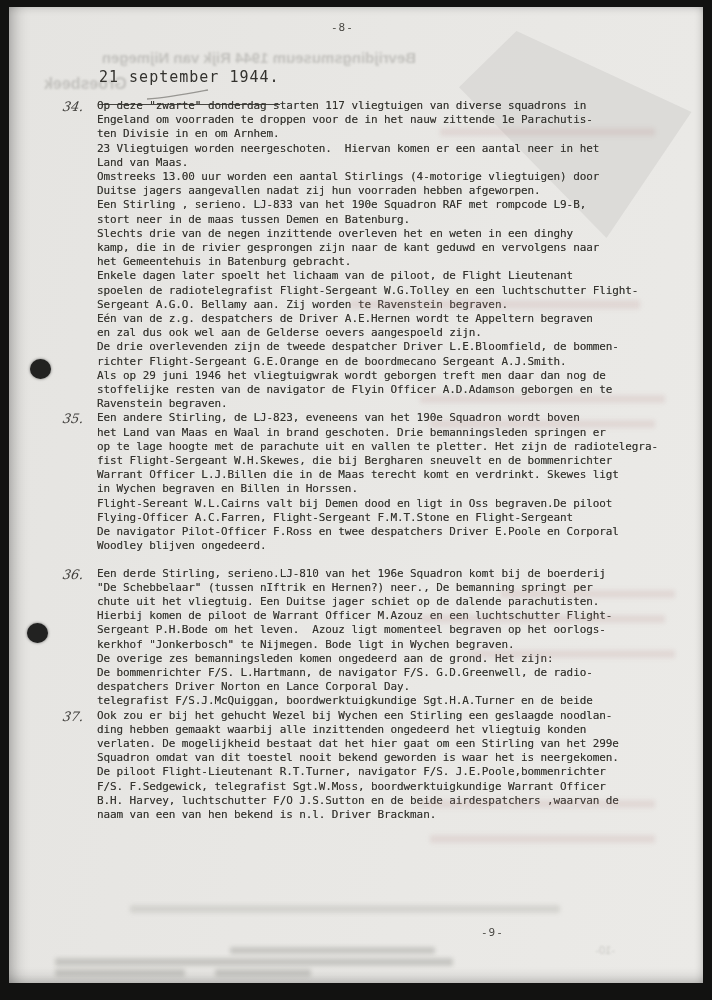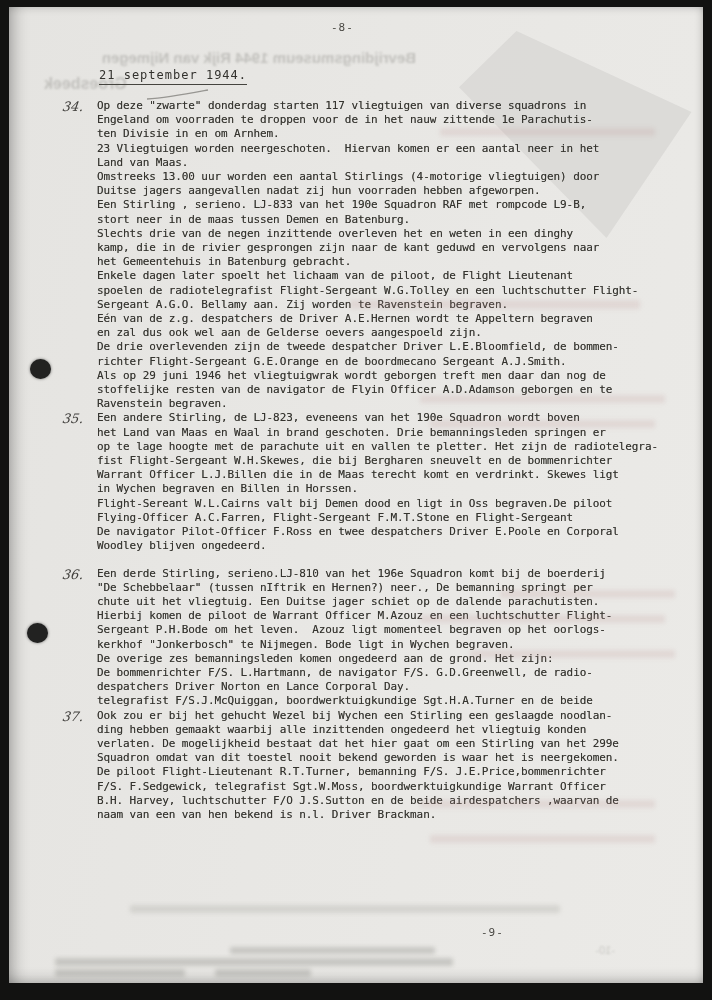--- a/index.html
+++ b/index.html
@@ -27,22 +27,22 @@
     background:#222221;box-shadow:0 0 3px rgba(0,0,0,.55);}
   #hole-top{left:30px;top:359px;}
   #hole-bottom{left:27px;top:623px;}
 
   .pg-num{position:absolute;font-size:11px;color:#4a4944;letter-spacing:1px;}
   #pg-top{left:331px;top:21px;}
   #pg-bottom{left:481px;top:926px;}
 
   .date-heading{
     position:absolute;left:99px;top:68px;
-    font-size:12px;letter-spacing:1px;color:#33322e;
-    border-bottom:1.6px solid #45443f;padding-bottom:2px;
+    font-size:15px;letter-spacing:1px;color:#33322e;
+    border-bottom:1.6px solid #45443f;padding-bottom:18px;
   }
   .flourish{position:absolute;left:145px;top:88px;opacity:.75;}
 
   .entries{position:absolute;left:63px;top:99px;width:616px;color:#35342f;}
   .item{display:flex;align-items:flex-start;}
   .item.gap{margin-top:13px;}
   .item-num{
     width:34px;flex:0 0 34px;
     font-family:"DejaVu Serif","Liberation Serif",serif;
     font-style:italic;font-size:13px;color:#403f3c;
@@ -145,21 +145,21 @@
         <div class="line">telegrafist F/S.J.McQuiggan, boordwerktuigkundige Sgt.H.A.Turner en de beide</div>
       </div>
     </div>
     <div class="item">
       <div class="item-num">37.</div>
       <div class="item-lines">
         <div class="line">Ook zou er bij het gehucht Wezel bij Wychen een Stirling een geslaagde noodlan-</div>
         <div class="line">ding hebben gemaakt waarbij alle inzittenden ongedeerd het vliegtuig konden</div>
         <div class="line">verlaten. De mogelijkheid bestaat dat het hier gaat om een Stirling van het 299e</div>
         <div class="line">Squadron omdat van dit toestel nooit bekend geworden is waar het is neergekomen.</div>
-        <div class="line">De piloot Flight-Lieutenant R.T.Turner, bemanning F/S. J.E.Price,bommenrichter</div>
+        <div class="line">De piloot Flight-Lieutenant R.T.Turner, navigator F/S. J.E.Poole,bommenrichter</div>
         <div class="line">F/S. F.Sedgewick, telegrafist Sgt.W.Moss, boordwerktuigkundige Warrant Officer</div>
         <div class="line">B.H. Harvey, luchtschutter F/O J.S.Sutton en de beide airdespatchers ,waarvan de</div>
         <div class="line">naam van een van hen bekend is n.l. Driver Brackman.</div>
       </div>
     </div>
   </div>
 
 <div class="pg-num" id="pg-bottom">-9-</div>
 
 <div class="bleed" id="bleed-pgnum">-10-</div>

